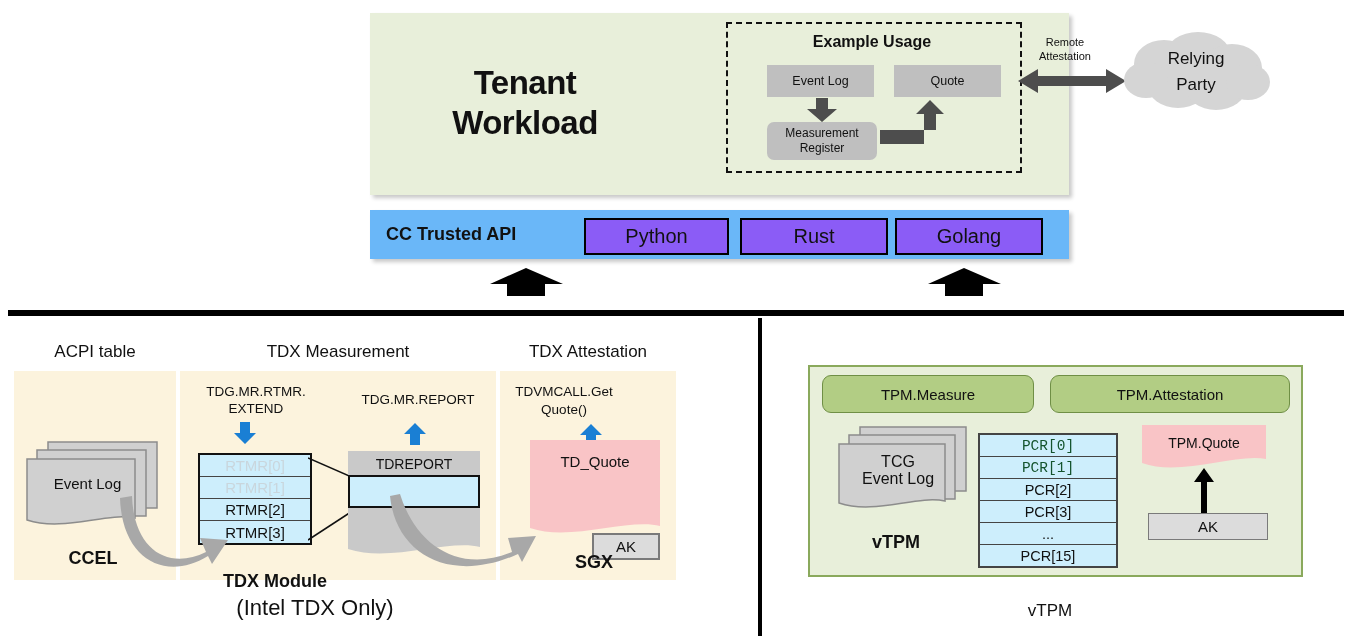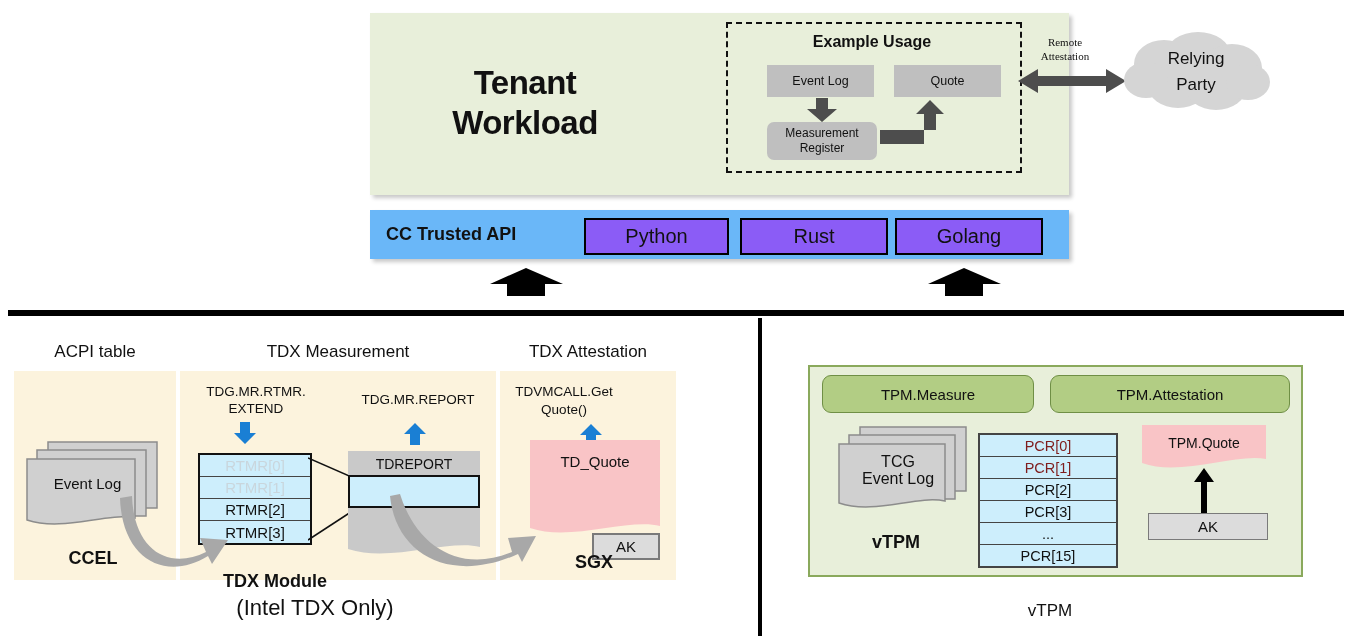--- a/index.html
+++ b/index.html
@@ -116,21 +116,21 @@
 
   #tcg-doc-stack{left:838px;top:425px;width:130px;height:90px;}
   #tcg-doc-label{left:838px;top:452px;width:120px;height:36px;font-size:16px;line-height:17px;}
   #vtpm-label{left:846px;top:529px;width:100px;height:26px;font-size:18px;font-weight:bold;}
 
   #pcr-stack{left:978px;top:433px;width:140px;height:135px;border:2px solid #444;
      box-sizing:border-box;background:#cdeefc;}
   .pcr-row{height:22px;border-bottom:1.5px solid #444;box-sizing:border-box;
      display:flex;align-items:center;justify-content:center;font-size:14.5px;}
   .pcr-row:last-child{border-bottom:none;}
-  .pcr-dim{color:#7f1d1d;}
+  .pcr-dim{color:#14532d;font-family:Liberation Mono, monospace;}
 
   #tpmquote-shape{left:1142px;top:425px;width:124px;height:45px;}
   #tpmquote-label{left:1142px;top:432px;width:124px;height:22px;font-size:14px;}
   #ak-box-vtpm{left:1148px;top:513px;width:120px;height:27px;background:#dcdcdc;
      border:1.5px solid #7a7a7a;box-sizing:border-box;font-size:15px;}
   #ak-arrow-vtpm{left:1194px;top:468px;width:20px;height:48px;}
   #vtpm-caption{left:960px;top:598px;width:180px;height:26px;font-size:17px;}
 </style>
 </head>
 <body>
@@ -151,21 +151,21 @@
   <svg width="34" height="24" viewBox="0 0 34 24">
       <polygon points="11,0 23,0 23,11 32,11 17,24 2,11 11,11" fill="#4d4d4d"></polygon>
     </svg>
 </div>
 <div class="abs" id="mr-to-quote-arrow">
   <svg width="72" height="48" viewBox="0 0 72 48">
     <path d="M0,30 L0,44 L44,44 L44,14 L36,14 L50,0 L64,14 L56,14 L56,30 Z" fill="#4d4d4d"></path>
   </svg>
 </div>
 
-<div class="abs ctr" id="remote-att-label" style="white-space:pre-line;font-family:Liberation Serif, serif;">Remote
+<div class="abs ctr" id="remote-att-label" style="white-space:pre-line;">Remote
 Attestation</div>
 <div class="abs" id="remote-att-arrow">
   <svg width="108" height="26" viewBox="0 0 108 26">
     <polygon points="0,13 20,1 20,8 88,8 88,1 108,13 88,25 88,18 20,18 20,25" fill="#4d4d4d"></polygon>
   </svg>
 </div>
 <div class="abs" id="relying-party-cloud">
   <svg width="152" height="82" viewBox="0 0 152 82">
     <g fill="#d5d5d5">
       <ellipse cx="44" cy="34" rx="30" ry="24"></ellipse>

